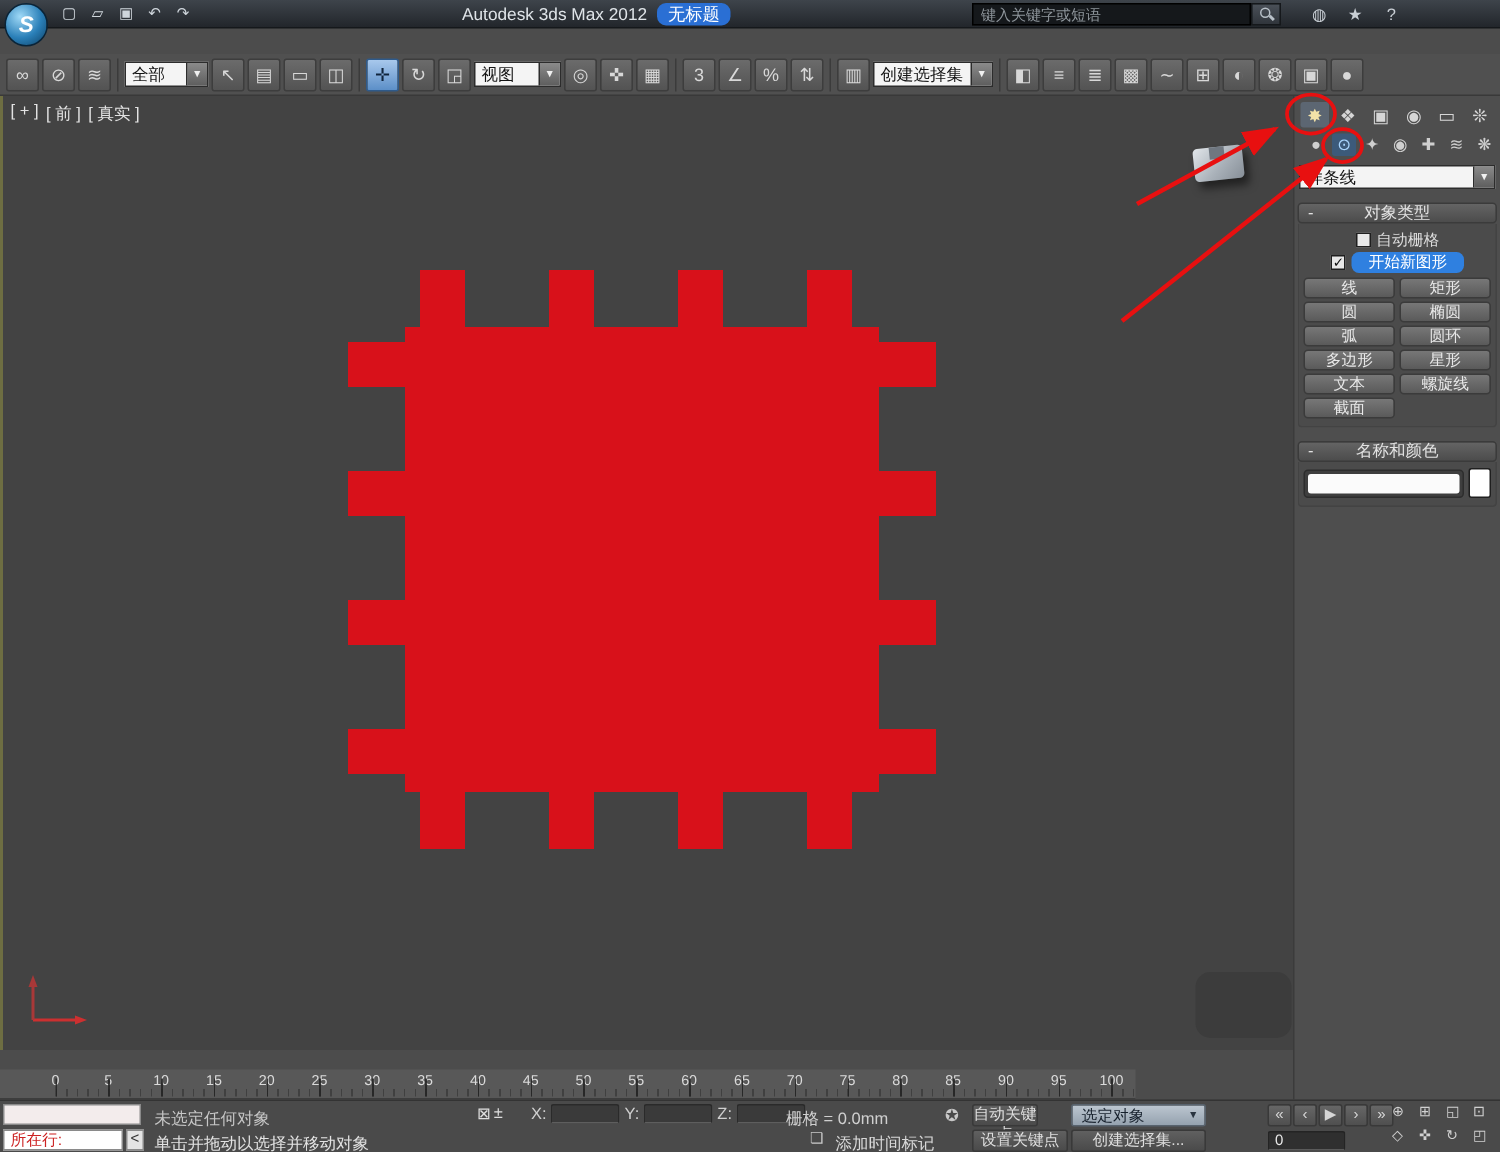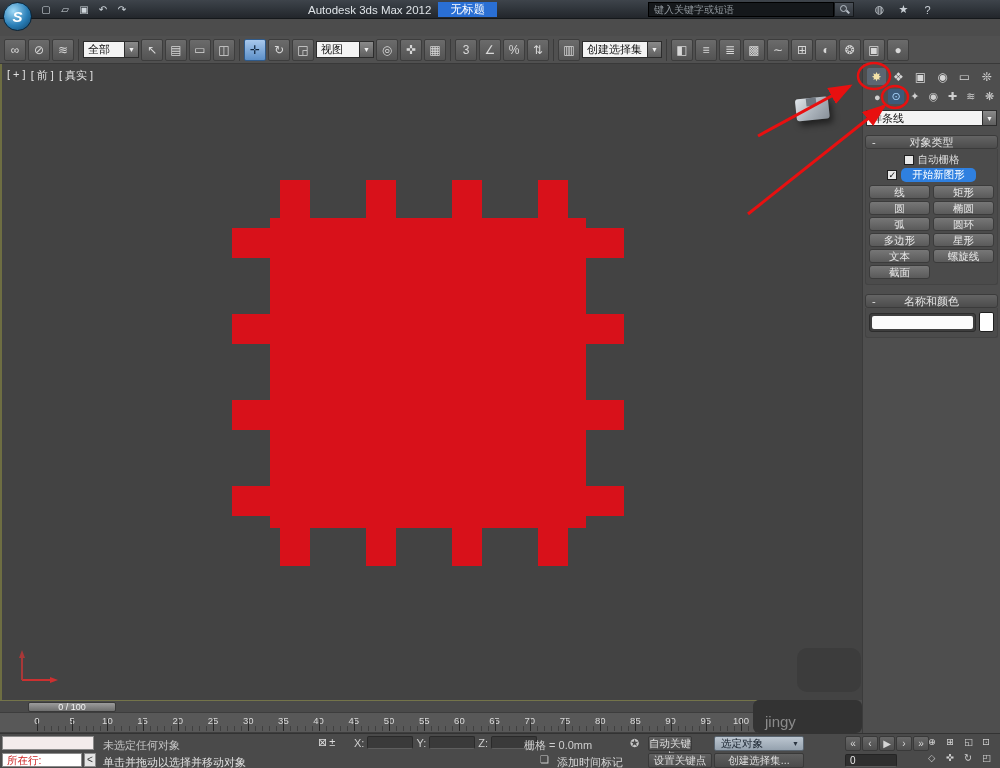--- a/index.html
+++ b/index.html
@@ -10,21 +10,21 @@
   
   .titlebar { position:absolute; left:0; top:0; width:1000px; height:19px;
     background:linear-gradient(#3e444b,#22262b); border-bottom:1px solid #15181b; }
   .logo { position:absolute; left:3px; top:2px; width:29px; height:29px; border-radius:50%;
     background:radial-gradient(circle at 35% 30%, #9fd9f7, #2a7fb8 55%, #0d3f63);
     border:1px solid #0a2438; z-index:35; color:#fff; font-weight:bold; font-style:italic;
     font-size:15px; display:flex; align-items:center; justify-content:center; }
   .qa { position:absolute; left:38px; top:2px; display:flex; gap:3px; }
   .qa > div { width:16px; height:15px; font-size:10px; color:#cfd6dc; display:flex; align-items:center; justify-content:center; }
   .title-wrap { position:absolute; left:308px; top:2px; display:flex; gap:7px; align-items:center; font-size:11.5px; color:#dfe4e8; }
-  .doc-chip { padding:0 12px; border-radius:0; color:#fff; }
+  .doc-chip { padding:0 7px; border-radius:6px; color:#fff; }
   .search-wrap { position:absolute; left:648px; top:2px; display:flex; align-items:center; gap:0; }
   .search-box { width:186px; height:15px; background:#15181b; border:1px solid #000;
     color:#8f969c; font-size:10px; padding:0 5px; display:flex; align-items:center; }
   .mag-btn { width:20px; height:15px; background:linear-gradient(#4a5058,#30353b); border:1px solid #15181b;
     display:flex; align-items:center; justify-content:center; }
   .mag { position:relative; width:11px; height:11px; }
   .mag::before { content:""; position:absolute; left:1px; top:1px; width:5px; height:5px;
     border:1.5px solid #b8c0c8; border-radius:50%; }
   .mag::after { content:""; position:absolute; left:7px; top:7px; width:4px; height:1.5px;
     background:#b8c0c8; transform:rotate(45deg); }
@@ -330,23 +330,20 @@
       </div>
       <div class="ro-body nc-body">
         <div class="name-outer">
           <div class="name-input"></div>
         </div>
         <div class="color-swatch"></div>
       </div>
     </div>
   </div>
 
-  <div class="timeslider">
-    <div class="ts-handle">0 / 100</div>
-  </div>
   <div class="ruler">
     <div class="ruler-labels">
         <div style="left: 0px;">0</div>
         <div style="left: 35.2px;">5</div>
         <div style="left: 70.4px;">10</div>
         <div style="left: 105.6px;">15</div>
         <div style="left: 140.8px;">20</div>
         <div style="left: 176px;">25</div>
         <div style="left: 211.2px;">30</div>
         <div style="left: 246.4px;">35</div>
@@ -358,23 +355,20 @@
         <div style="left: 457.6px;">65</div>
         <div style="left: 492.8px;">70</div>
         <div style="left: 528px;">75</div>
         <div style="left: 563.2px;">80</div>
         <div style="left: 598.4px;">85</div>
         <div style="left: 633.6px;">90</div>
         <div style="left: 668.8px;">95</div>
         <div style="left: 704px;">100</div>
       </div>
   </div>
-  <div class="wm-panel">
-    <span>jingy</span>
-  </div>
 
   <div class="statusbar">
     <div class="mini1"></div>
     <div class="mini2">所在行:</div>
     <div class="mini-expand">&lt;</div>
     <div class="sel-status">未选定任何对象</div>
     <div class="prompt">单击并拖动以选择并移动对象</div>
 
     <div class="lock-icons">
         <div>⊠</div>

